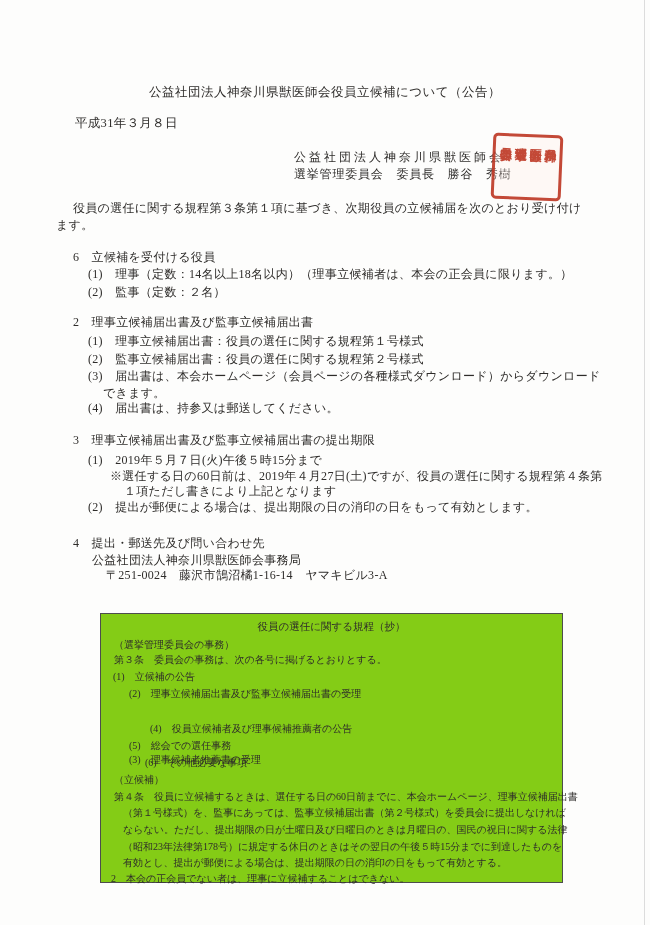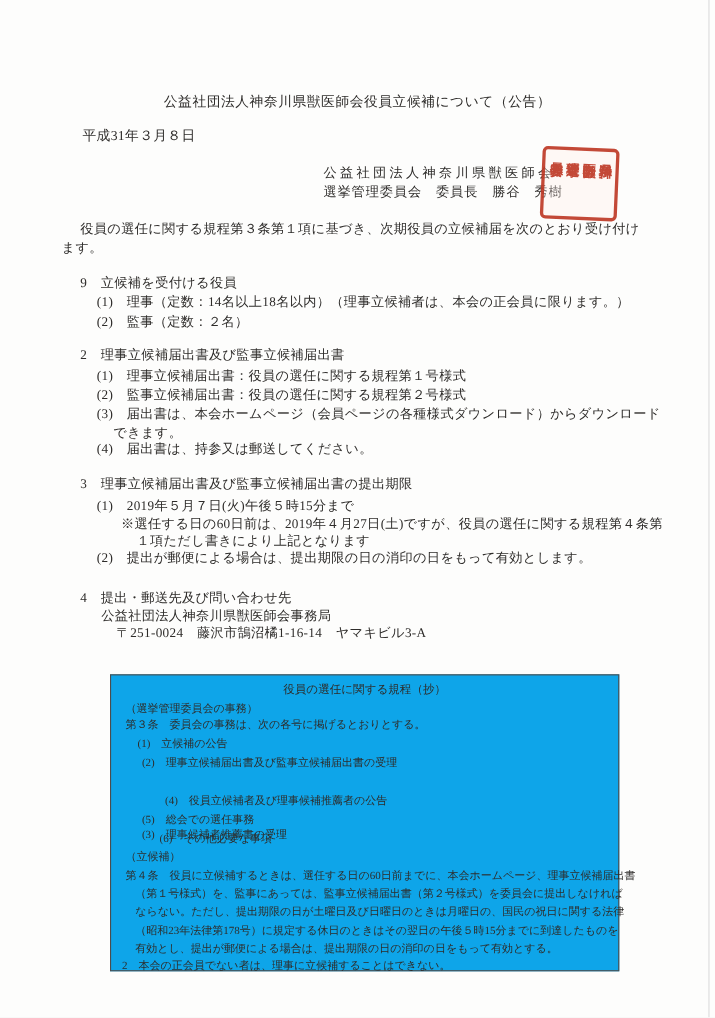--- a/index.html
+++ b/index.html
@@ -34,21 +34,21 @@
     position:absolute;
     top:0;right:5px;
     width:1px;height:100%;
     background:#dcdcdc;
   }
   .reg-box{
     position:absolute;
     left:100px;top:613px;
     width:461px;height:268px;
     border:1.5px solid #4d4d4d;
-    background:#0ea5e9;
+    background:#84cc16;
   }
   .reg-box .ln{font-size:10px;letter-spacing:0;}
   .reg-title{
     position:absolute;
     top:6px;left:0;width:100%;
     text-align:center;
     font-size:10.5px;
     white-space:nowrap;
   }
   .seal{
@@ -92,21 +92,21 @@
   <div class="seal">
     <span class="seal-col">神奈川県</span>
     <span class="seal-col">獣医師会</span>
     <span class="seal-col">選挙管理</span>
     <span class="seal-col">委員会印</span>
   </div>
 
   <div class="ln" style="left:73px;top:201px;text-align:center;">役員の選任に関する規程第３条第１項に基づき、次期役員の立候補届を次のとおり受け付け</div>
   <div class="ln" style="left:56px;top:218px;">ます。</div>
 
-  <div class="ln" style="left:73px;top:250px;">9　立候補を受付ける役員</div>
+  <div class="ln" style="left:73px;top:250px;">6　立候補を受付ける役員</div>
   <div class="ln" style="left:88px;top:267px;">(1)　理事（定数：14名以上18名以内）（理事立候補者は、本会の正会員に限ります。）</div>
   <div class="ln" style="left:88px;top:285px;">(2)　監事（定数：２名）</div>
 
   <div class="ln" style="left:73px;top:315px;">2　理事立候補届出書及び監事立候補届出書</div>
   <div class="ln" style="left:88px;top:334px;">(1)　理事立候補届出書：役員の選任に関する規程第１号様式</div>
   <div class="ln" style="left:88px;top:352px;">(2)　監事立候補届出書：役員の選任に関する規程第２号様式</div>
   <div class="ln" style="left:88px;top:369px;">(3)　届出書は、本会ホームページ（会員ページの各種様式ダウンロード）からダウンロード</div>
   <div class="ln" style="left:103px;top:386px;">できます。</div>
   <div class="ln" style="left:88px;top:401px;">(4)　届出書は、持参又は郵送してください。</div>
 
@@ -117,21 +117,21 @@
   <div class="ln" style="left:88px;top:500px;">(2)　提出が郵便による場合は、提出期限の日の消印の日をもって有効とします。</div>
 
   <div class="ln" style="left:73px;top:536px;">4　提出・郵送先及び問い合わせ先</div>
   <div class="ln" style="left:92px;top:553px;">公益社団法人神奈川県獣医師会事務局</div>
   <div class="ln" style="left:106px;top:568px;">〒251-0024　藤沢市鵠沼橘1-16-14　ヤマキビル3-A</div>
 
   <div class="reg-box">
     <div class="reg-title">役員の選任に関する規程（抄）</div>
     <div class="ln" style="left:13px;top:23px;">（選挙管理委員会の事務）</div>
     <div class="ln" style="left:13px;top:38px;">第３条　委員会の事務は、次の各号に掲げるとおりとする。</div>
-    <div class="ln" style="left:24px;top:55px;text-align:center;">(1)　立候補の公告</div>
+    <div class="ln" style="left:12px;top:55px;text-align:center;">(1)　立候補の公告</div>
     <div class="ln" style="left:28px;top:72px;">(2)　理事立候補届出書及び監事立候補届出書の受理</div>
     <div class="ln" style="left:28px;top:90px;margin-top:48px;">(3)　理事候補者推薦書の受理</div>
     <div class="ln" style="left:28px;top:107px;margin-left:21px;">(4)　役員立候補者及び理事候補推薦者の公告</div>
     <div class="ln" style="left:28px;top:124px;">(5)　総会での選任事務</div>
     <div class="ln" style="left:44px;top:141px;">(6)　その他必要な事項</div>
     <div class="ln" style="left:13px;top:158px;">（立候補）</div>
     <div class="ln" style="left:13px;top:175px;">第４条　役員に立候補するときは、選任する日の60日前までに、本会ホームページ、理事立候補届出書</div>
     <div class="ln" style="left:22px;top:191px;">（第１号様式）を、監事にあっては、監事立候補届出書（第２号様式）を委員会に提出しなければ</div>
     <div class="ln" style="left:22px;top:208px;">ならない。ただし、提出期限の日が土曜日及び日曜日のときは月曜日の、国民の祝日に関する法律</div>
     <div class="ln" style="left:22px;top:225px;">（昭和23年法律第178号）に規定する休日のときはその翌日の午後５時15分までに到達したものを</div>

